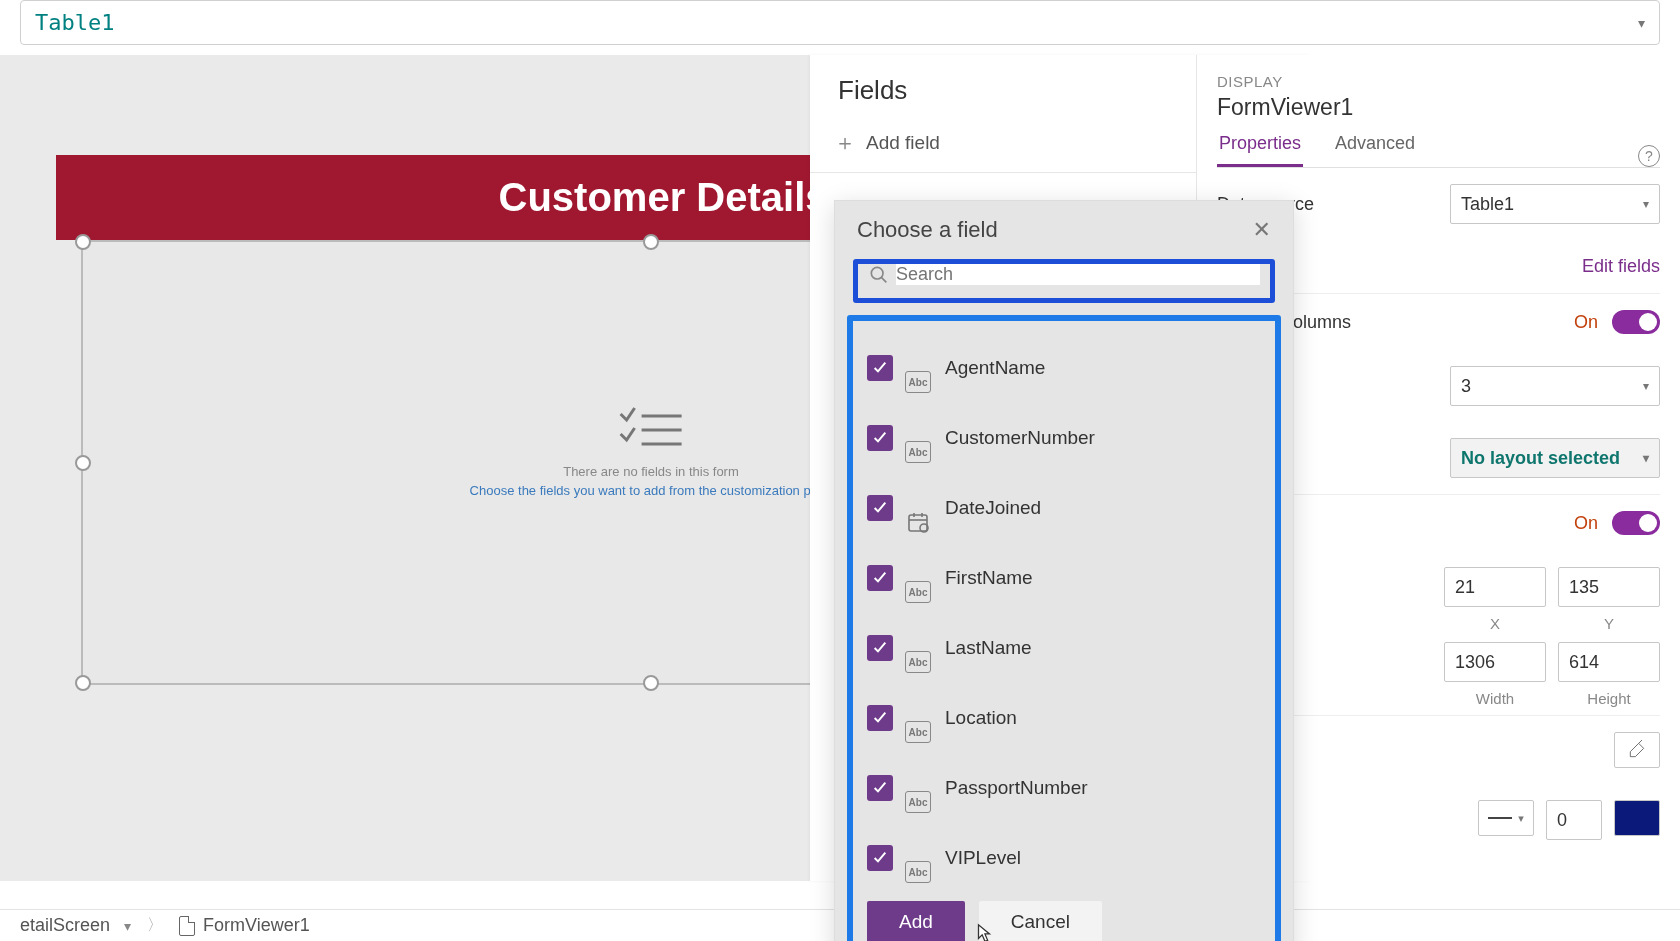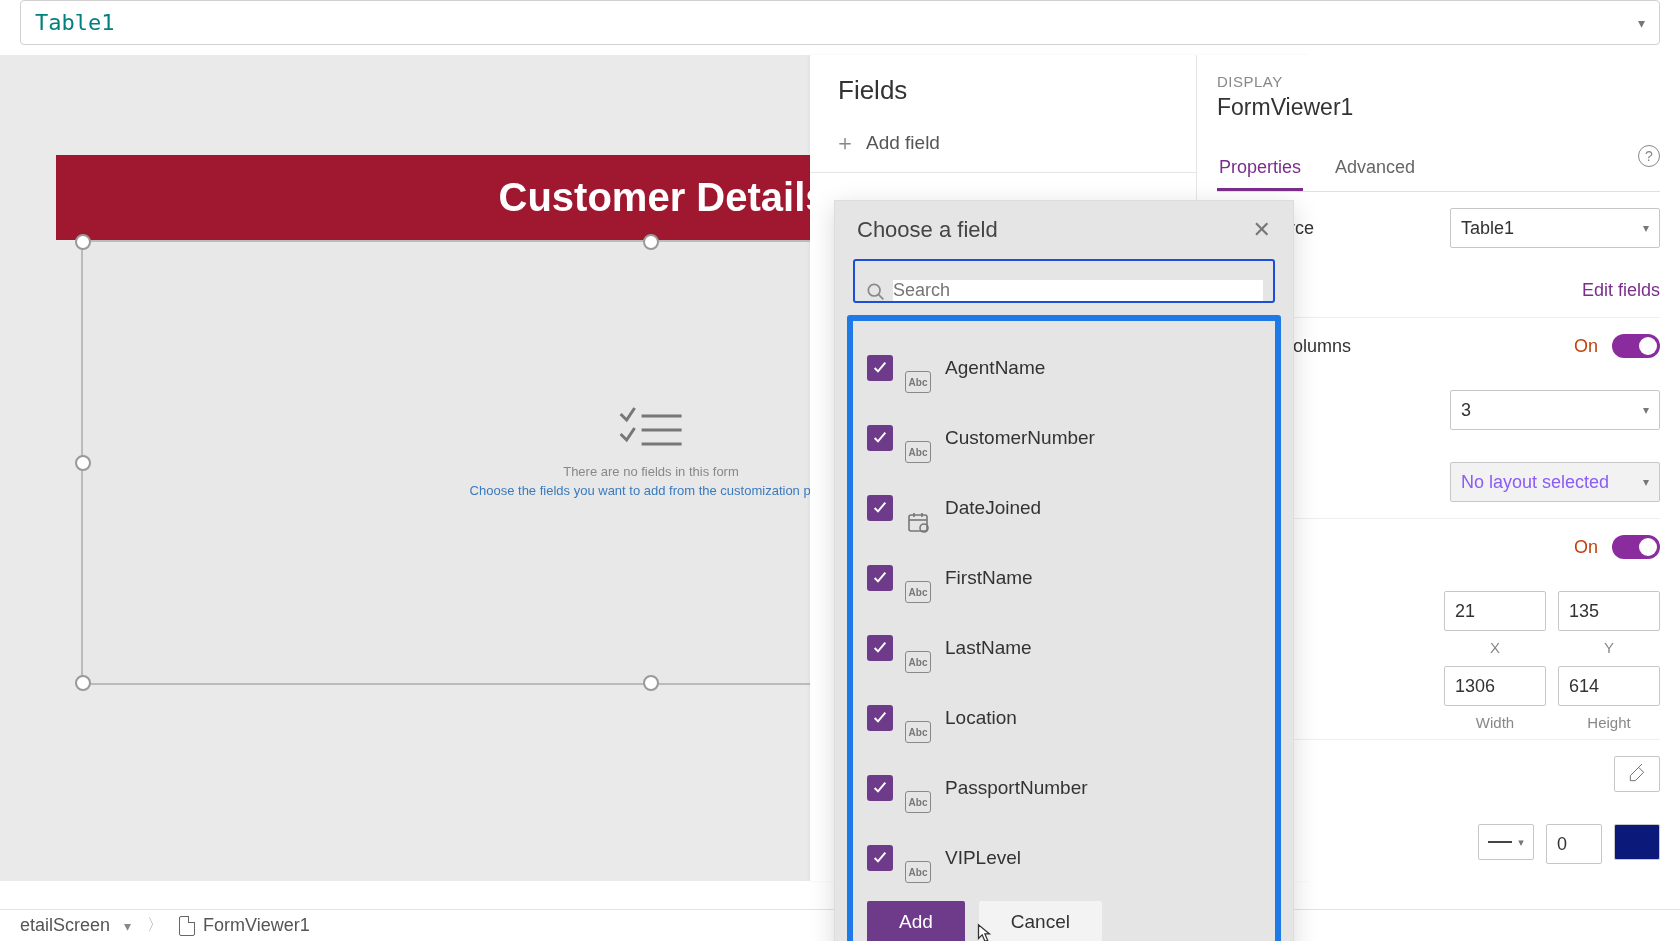--- a/index.html
+++ b/index.html
@@ -60,21 +60,21 @@
   
   .choose-popup {
     position: absolute; left: 834px; top: 200px; width: 460px;
     background:#e5e5e5; border:1px solid #ddd; box-shadow: 0 6px 24px rgba(0,0,0,.15);
     z-index: 20;
   }
   .choose-head { display:flex; align-items:center; padding: 16px 22px 10px; }
   .choose-head .ttl { font-size: 22px; color:#444; }
   .choose-head .x { margin-left:auto; color:#777; font-size:22px; cursor:pointer; }
   .search-wrap { padding: 6px 18px 12px; }
-  .search-box { display:flex; align-items:flex-end; border:2px solid #1d4ed8; border-radius:3px; height:44px; padding:0 10px; }
+  .search-box { display:flex; align-items:flex-start; border:5px solid #1d4ed8; border-radius:3px; height:44px; padding:0 10px; }
   .search-box svg { width:20px; height:20px; stroke:#888; fill:none; stroke-width:2; margin-right:8px; }
   .search-box input { border:0; outline:0; flex:1; font-size:18px; color:#555; }
 
   .select-block { margin: 0 12px 14px; border: 6px solid #1e7ae6; border-radius:3px; padding: 12px 8px; }
   .field-row { display:flex; align-items:center; padding: 10px 6px; }
   .chk { width:26px; height:26px; background:#6e3a8a; border-radius:3px; display:flex; align-items:center; justify-content:center; margin-right:12px; cursor:pointer; }
   .chk svg { width:16px; height:16px; stroke:#fff; stroke-width:3; fill:none; }
   .type-ic { width:26px; height:22px; border:1.5px solid #888; border-radius:3px; display:flex; align-items:center; justify-content:center; margin-right:14px;margin-top:28px; }
   .type-ic span { font-size:10px; color:#777; font-weight:600; }
   .type-ic.cal { border:0; }
@@ -89,30 +89,30 @@
   .cursor-ptr svg { width:22px; height:24px; }
 
   
   .props-pane {
     position: absolute; right: 0; top: 55px; width: 484px; bottom: 60px;
     background:#fff; border-left:1px solid #e6e6e6; padding: 18px 20px; overflow-y:auto;
   }
   .props-pane .eyebrow { font-size:15px; color:#888; letter-spacing:.5px; }
   .props-pane h3 { font-size:23px; color:#333; font-weight:400; margin-top:4px; }
   .help-ic { position:absolute; right:20px; top:90px; width:22px; height:22px; border:1.5px solid #888; border-radius:50%; color:#888; font-size:14px; text-align:center; line-height:20px; cursor:pointer; }
-  .tabs { display:flex; gap:30px; margin-top:28px; border-bottom:1px solid #e0e0e0; }
+  .tabs { display:flex; gap:30px; margin-top:4px; border-bottom:1px solid #e0e0e0; }
   .tab { padding:8px 2px 10px; font-size:18px; color:#666; cursor:pointer; }
   .tab.active { color:#7a2d8b; border-bottom:3px solid #7a2d8b; font-weight:500; }
 
   .prop-row { display:flex; align-items:center; padding:16px 0; font-size:18px; color:#333; }
   .prop-row .lbl { flex:1; }
   .sep { border-top:1px solid #eee; }
   .sel { width:210px; height:40px; border:1px solid #c7c7c7; border-radius:2px; display:flex; align-items:center; padding:0 10px; background:#fff; cursor:pointer; }
   .sel.chev::after { content:"▾"; margin-left:auto; color:#777; font-size:12px; }
-  .sel.disabled { background:#f2f2f2; color:#8b5cf6; }
+  .sel.disabled { background:#f2f2f2; color:#0f766e;font-weight:bold; }
   .link { color:#7a2d8b; font-size:18px; cursor:pointer; }
   .toggle { width:48px; height:24px; background:#8a2b9e; border-radius:14px; position:relative; cursor:pointer; margin-left:14px; }
   .toggle::after { content:""; position:absolute; right:3px; top:3px; width:18px; height:18px; background:#fff; border-radius:50%; }
   .on-lbl { color:#c2410c; }
   .numbox { width:102px; height:40px; border:1px solid #c7c7c7; border-radius:2px; padding:0 10px; font-size:18px; display:flex; align-items:center; }
   .inline-two { display:flex; gap:12px; }
   .undertext { display:flex; gap:12px; justify-content:flex-end; margin-top:-8px; margin-bottom:8px; }
   .undertext span { width:102px; text-align:center; font-size:15px; color:#888; }
   .color-sw { width:46px; height:36px; border:1px solid #c7c7c7; border-radius:2px; display:flex; align-items:center; justify-content:center; cursor:pointer; }
   .color-sw svg { width:20px; height:20px; stroke:#555; fill:none; }

